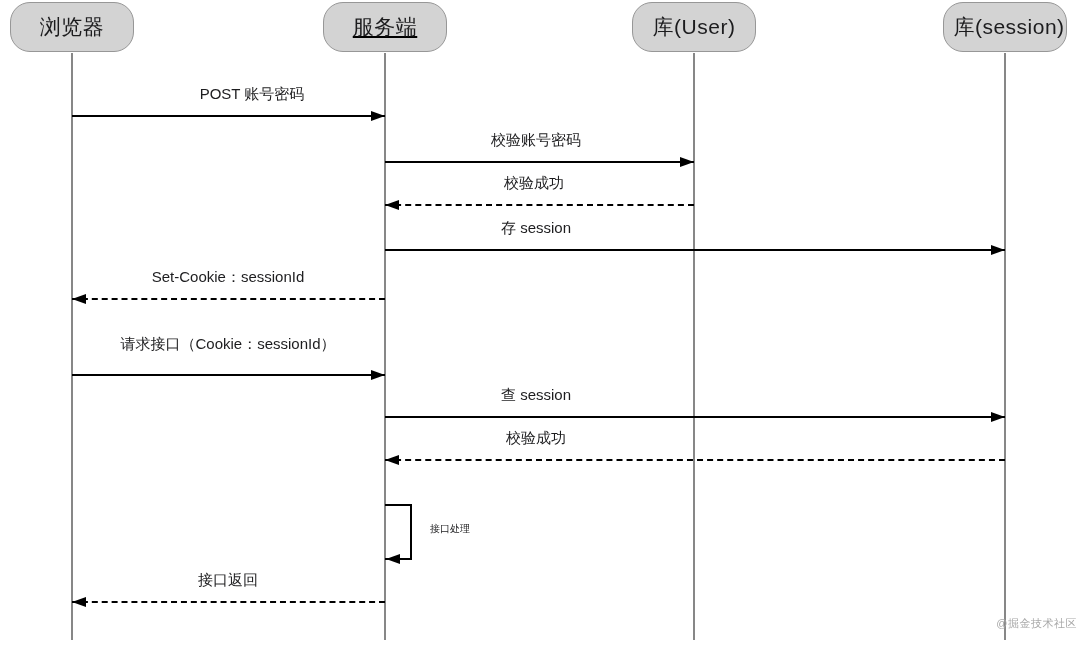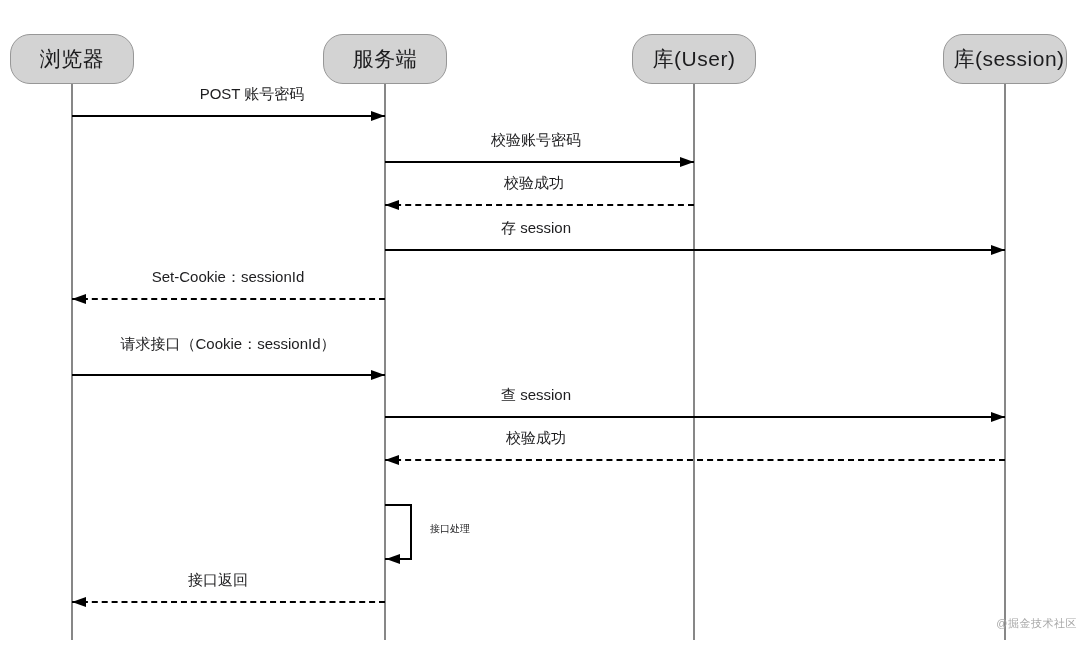--- a/index.html
+++ b/index.html
@@ -10,21 +10,21 @@
   html,body{margin:0;padding:0;}
   body{font-family:"Liberation Sans","DejaVu Sans",sans-serif;background:var(--background);}
   #diagram-canvas{
     position:relative;width:1080px;height:649px;overflow:hidden;
     background:var(--background);
   }
   .actor-box{
     position:absolute;top:2px;width:124px;height:50px;box-sizing:border-box;
     background:var(--actor-fill);border:1.5px solid var(--actor-border);
     border-radius:20px;transform:translateX(-50%);
-    display:flex;align-items:center;justify-content:center;z-index:4;margin-top:32px;
+    display:flex;align-items:center;justify-content:center;z-index:4;
   }
   .actor-label{
     font-size:21px;font-weight:500;color:var(--actor-text);
     letter-spacing:.5px;white-space:nowrap;
   }
   .lifeline{
     position:absolute;width:1.5px;background:var(--lifeline);z-index:1;
   }
   .msg-line{position:absolute;height:0;z-index:2;}
   .msg-line.solid{border-top:2px solid var(--arrow);}
@@ -84,27 +84,27 @@
       <div class="arrowhead right" style="left: 991px; top: 411.5px;"></div>
       <div class="msg-label" style="left: 536px; top: 387px;">查 session</div>
       <div class="msg-line dashed" style="left: 385px; width: 620px; top: 459px;"></div>
       <div class="arrowhead left" style="left: 385px; top: 454.5px;"></div>
       <div class="msg-label" style="left: 536px; top: 430px;">校验成功</div>
       <div class="self-loop" style="left: 385px; top: 504px; width: 27px; height: 56px;"></div>
       <div class="arrowhead left" style="left: 386px; top: 553.5px;"></div>
       <div class="self-label" style="left: 430px; top: 521px;">接口处理</div>
       <div class="msg-line dashed" style="left: 72px; width: 313px; top: 601px;"></div>
       <div class="arrowhead left" style="left: 72px; top: 596.5px;"></div>
-      <div class="msg-label" style="left: 218px; top: 572px;">接口返回</div>
+      <div class="msg-label" style="left: 228px; top: 572px;">接口返回</div>
     </div>
   <div id="layer-actors">
       <div class="actor-box" style="left: 72px;">
         <div class="actor-label">浏览器</div>
       </div>
-      <div class="actor-box" style="left: 385px;">
+      <div class="actor-box" style="left: 385px; text-decoration: underline;">
         <div class="actor-label">服务端</div>
       </div>
       <div class="actor-box" style="left: 694px;">
         <div class="actor-label">库(User)</div>
       </div>
       <div class="actor-box" style="left: 1005px; padding-left: 8px;">
         <div class="actor-label">库(session)</div>
       </div>
     </div>
   <div class="watermark">@掘金技术社区</div>

